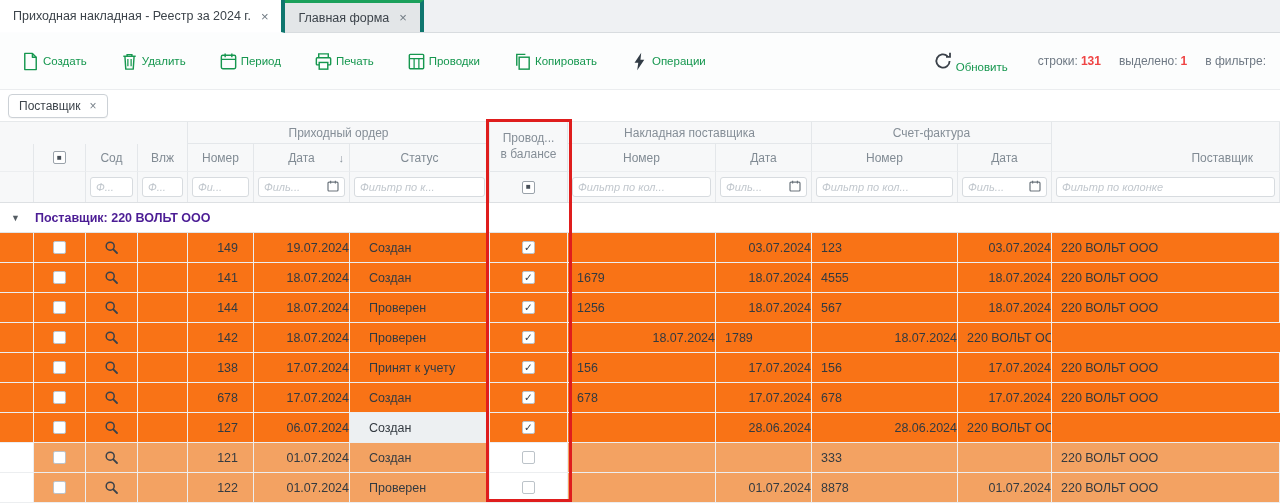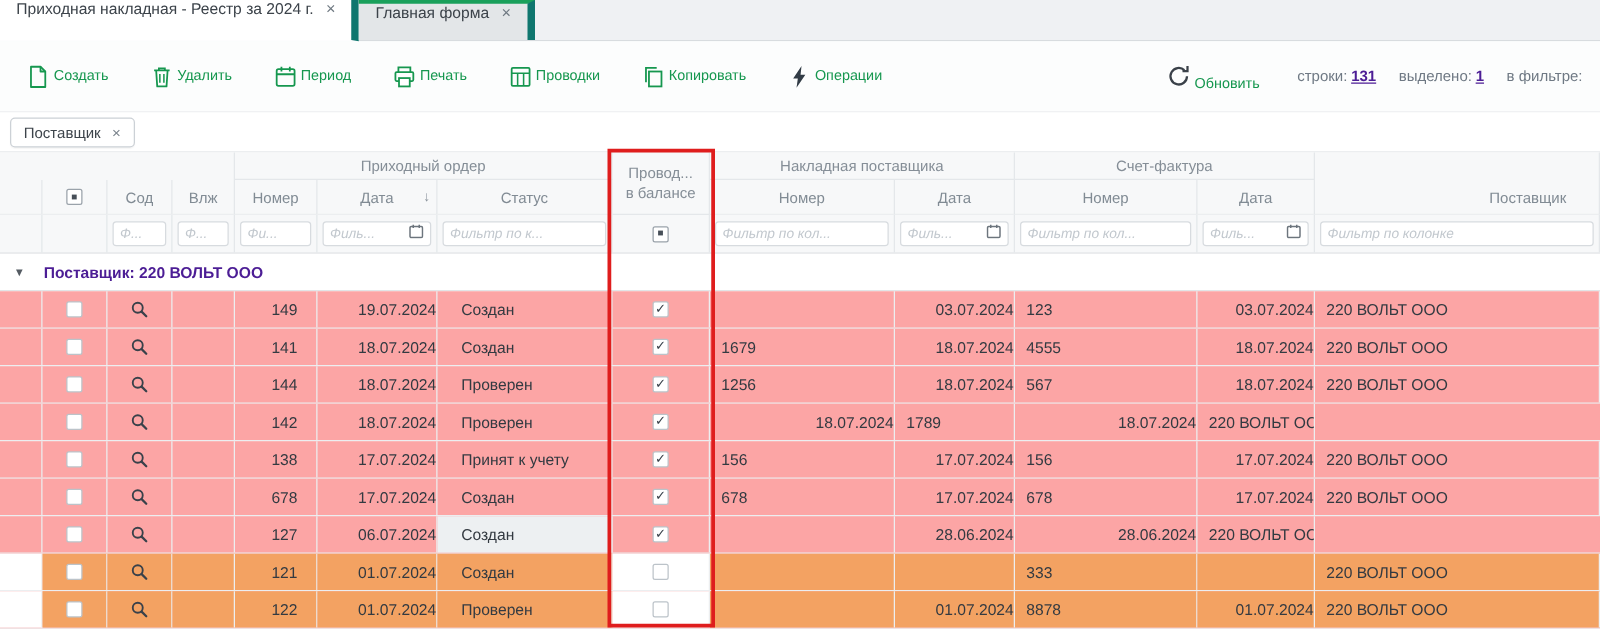--- a/index.html
+++ b/index.html
@@ -2,37 +2,37 @@
 <html><head>
 <meta charset="utf-8">
 <style>
   * { box-sizing: border-box; margin: 0; padding: 0; }
   html,body { width:1280px; height:504px; overflow:hidden; background:#fff;
     font-family:"Liberation Sans","DejaVu Sans",sans-serif; position:relative; }
 
   
   .tabbar { height:33px; background:#eff1f3; border-bottom:1px solid #d8dcdf;
     display:flex; align-items:stretch; }
-  .tab { display:flex; padding:0 13px; font-size:12.5px;
-    color:#3c434a; border-right:6px solid #0f766e; white-space:nowrap; }
+  .tab { display:flex; align-items:center; padding:0 13px; font-size:12.5px;
+    color:#3c434a; border-right:4px solid #0f766e; white-space:nowrap; }
   .tab.active { background:#fff; margin-bottom:-1px; border-bottom:1px solid #fdfdfe; }
   .tab.inactive { background:#e3e6e8; border-top:3px solid #1aa05b; }
   .tab-close { margin-left:10px; color:#6f7982; font-size:13px; line-height:1; }
 
   
   .toolbar { height:57px; background:#fcfdfd; border-bottom:1px solid #ebedef;
     display:flex; align-items:center; padding:0 14px 0 20px; }
   .tbtn { display:flex; align-items:center; gap:2px;
     margin-right:32px; cursor:pointer; }
   .ticon { height:23px; display:flex; align-items:center; justify-content:center; }
   .tlabel { font-size:11.5px; color:#16974f; white-space:nowrap; }
   .tb-right { margin-left:auto; display:flex; align-items:center; gap:30px; }
   .tb-right .tbtn { margin-right:0;align-items:flex-end; }
   .stats { display:flex; gap:18px; font-size:12px; color:#6f7984; white-space:nowrap; }
-  .stats b { color:#4c1d95; margin-left:3px;text-decoration:underline; }
+  .stats b { color:#ef4444; margin-left:3px; }
 
   
   .chipbar { height:32px; background:#fff; display:flex; align-items:center;
     padding-left:8px; border-bottom:1px solid #e6e9eb; }
   .chip { display:flex; align-items:center; height:24px; padding:0 10px;
     border:1px solid #ccd1d6; border-radius:4px; background:#fff;
     font-size:12px; color:#3d444b; box-shadow:0 1px 1px rgba(0,0,0,.04); }
   .chip-x { margin-left:9px; color:#79828b; font-size:12px; line-height:1; }
 
   
@@ -62,21 +62,21 @@
   .cbx.all { border-color:#9aa2aa; }
   .cbx .sq { font-size:8px; color:#474f58; line-height:1; }
 
   
   .grouprow { height:30px; display:flex; align-items:center; background:#fff;
     border-bottom:1px solid #e2e5e7; }
   .gr-arrow { padding-left:11px; font-size:9px; color:#555c63; }
   .gr-label { margin-left:15px; font-weight:700; font-size:12.5px; color:#4c1d95; }
 
   
-  .row { height:30px; border-bottom:1px solid #eceef0; background:#fca5a5; }
+  .row { height:30px; border-bottom:1px solid #eceef0; background:#f97316; }
   .cell { display:flex; align-items:center; border-right:1px solid #eceef0;
     font-size:12.5px; color:#333a41; overflow:hidden; white-space:nowrap; }
   .c-sod,.c-cb,.c-posted { justify-content:center; }
   .c-num { justify-content:flex-end; padding-right:15px; }
   .c-date,.c-supdate,.c-invdate { justify-content:flex-end; }
   .c-status { padding-left:19px; }
   .c-supnum,.c-invnum,.c-supplier { padding-left:9px; }
   .selcell { background:#edf0f2; }
   .row.hl .cell { background:#f3a262; }
   .row.hl .c-exp, .row.hl .c-posted { background:#fff; }

